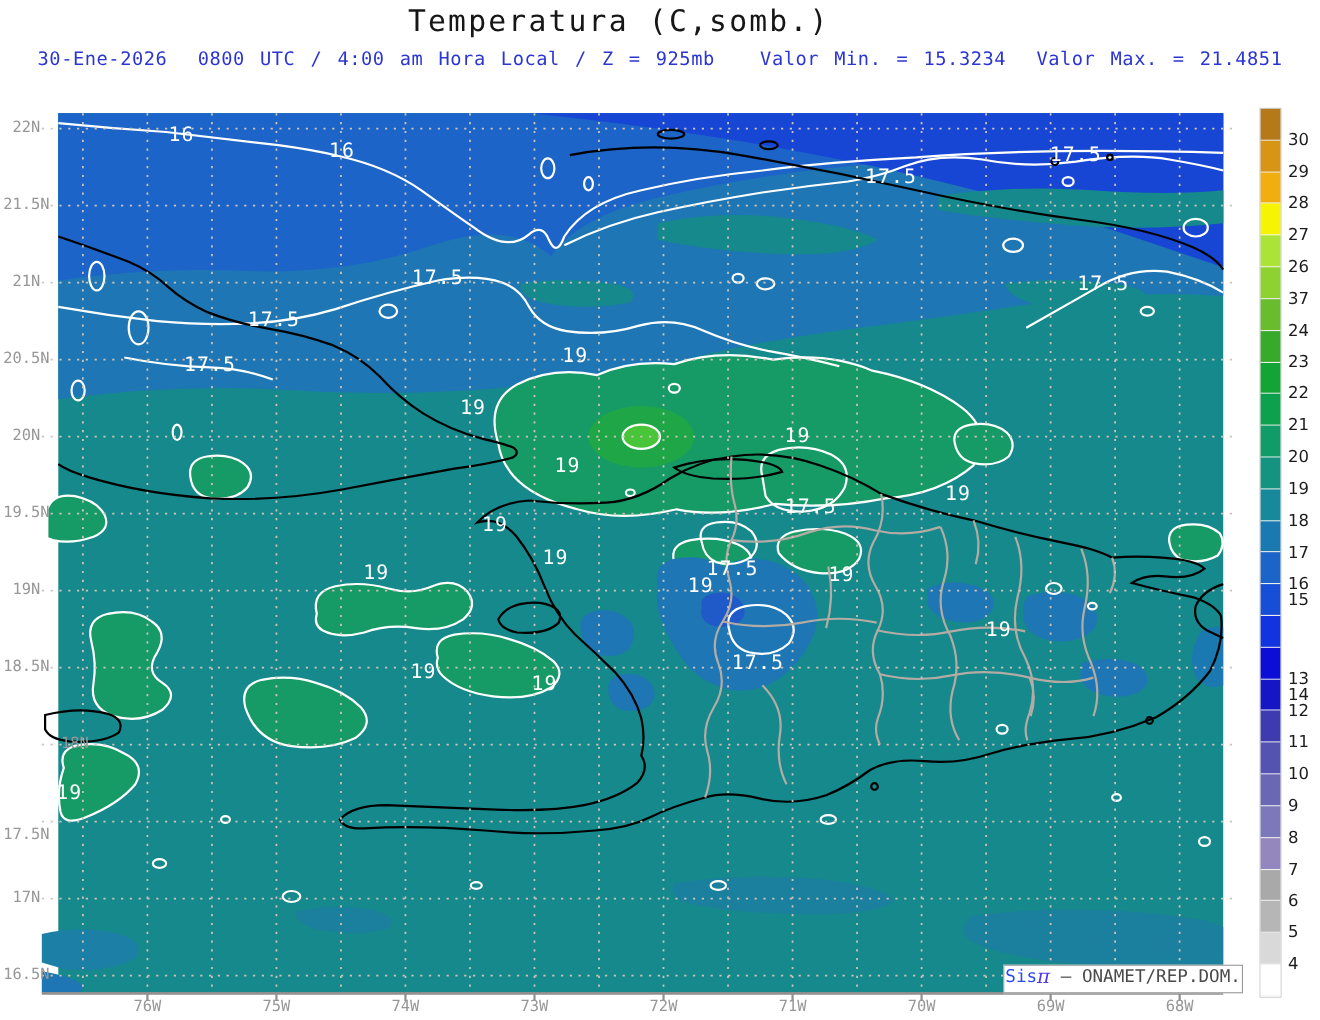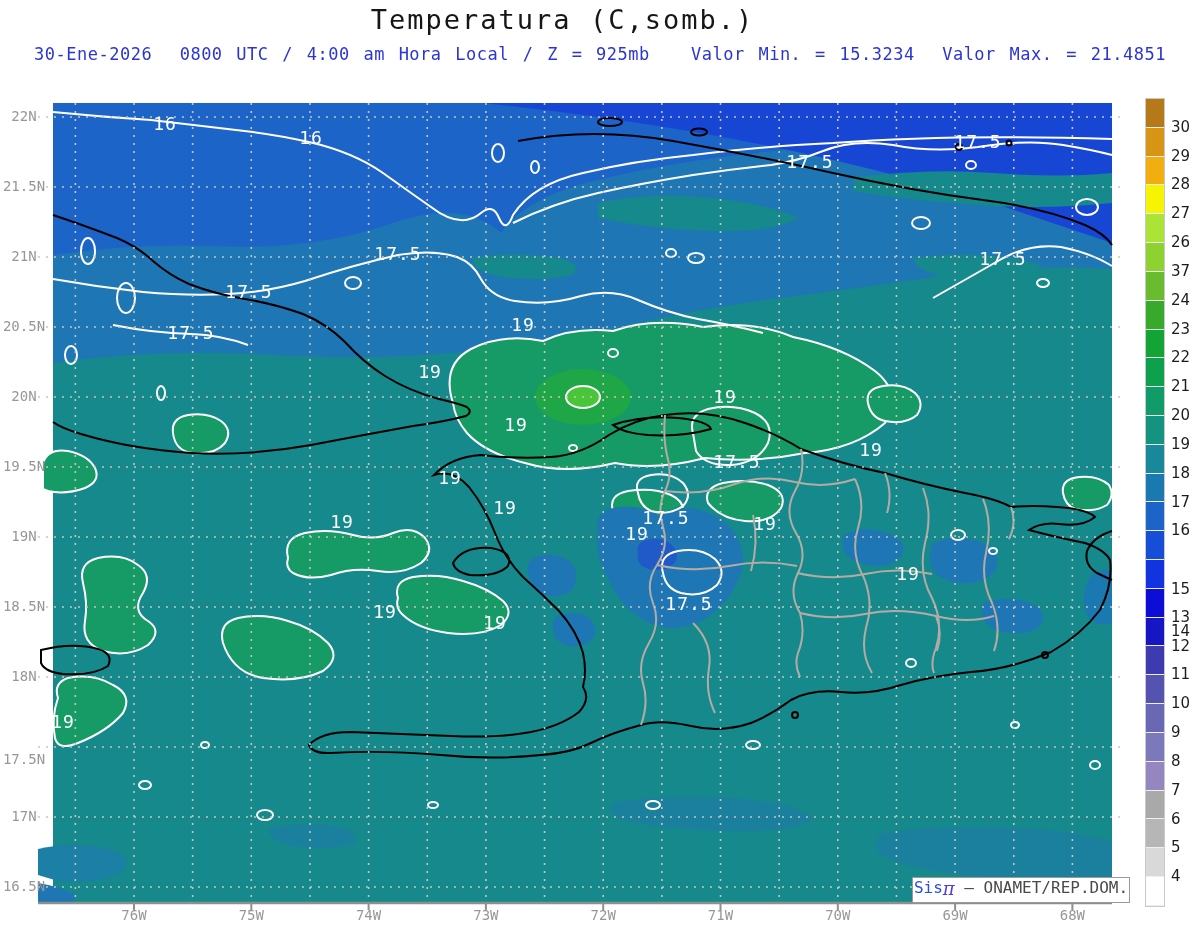--- a/index.html
+++ b/index.html
@@ -234,21 +234,21 @@
 
   <div id="lat-axis">
       <div class="lat-label" style="top: 108px;">22N</div>
       <div class="lat-label" style="top: 178px;">21.5N</div>
       <div class="lat-label" style="top: 248px;">21N</div>
       <div class="lat-label" style="top: 318px;">20.5N</div>
       <div class="lat-label" style="top: 388px;">20N</div>
       <div class="lat-label" style="top: 458px;">19.5N</div>
       <div class="lat-label" style="top: 528px;">19N</div>
       <div class="lat-label" style="top: 598px;">18.5N</div>
-      <div class="lat-label" style="top: 668px;">18N</div>
+      <div class="lat-label" style="top: 668px; padding-left: 44px;">18N</div>
       <div class="lat-label" style="top: 738px; margin-top: 13px;">17.5N</div>
       <div class="lat-label" style="top: 808px;">17N</div>
       <div class="lat-label" style="top: 878px;">16.5N</div>
     </div>
   <div id="lon-axis">
       <div class="lon-label" style="left: 110px;">76W</div>
       <div class="lon-label" style="left: 227.3px;">75W</div>
       <div class="lon-label" style="left: 344.6px;">74W</div>
       <div class="lon-label" style="left: 461.9px;">73W</div>
       <div class="lon-label" style="left: 579.2px;">72W</div>
@@ -297,21 +297,21 @@
       <div class="cbar-lab" style="top: 261.929px;">37</div>
       <div class="cbar-lab" style="top: 290.75px;">24</div>
       <div class="cbar-lab" style="top: 319.571px;">23</div>
       <div class="cbar-lab" style="top: 348.393px;">22</div>
       <div class="cbar-lab" style="top: 377.214px;">21</div>
       <div class="cbar-lab" style="top: 406.036px;">20</div>
       <div class="cbar-lab" style="top: 434.857px;">19</div>
       <div class="cbar-lab" style="top: 463.679px;">18</div>
       <div class="cbar-lab" style="top: 492.5px;">17</div>
       <div class="cbar-lab" style="top: 521.321px;">16</div>
-      <div class="cbar-lab" style="top: 580px;">15</div>
+      <div class="cbar-lab" style="top: 536px;">15</div>
       <div class="cbar-lab" style="top: 610px; margin-top: 12px;">14</div>
       <div class="cbar-lab" style="top: 607.786px;">13</div>
       <div class="cbar-lab" style="top: 636.607px;">12</div>
       <div class="cbar-lab" style="top: 665.429px;">11</div>
       <div class="cbar-lab" style="top: 694.25px;">10</div>
       <div class="cbar-lab" style="top: 723.071px;">9</div>
       <div class="cbar-lab" style="top: 751.893px;">8</div>
       <div class="cbar-lab" style="top: 780.714px;">7</div>
       <div class="cbar-lab" style="top: 809.536px;">6</div>
       <div class="cbar-lab" style="top: 838.357px;">5</div>

